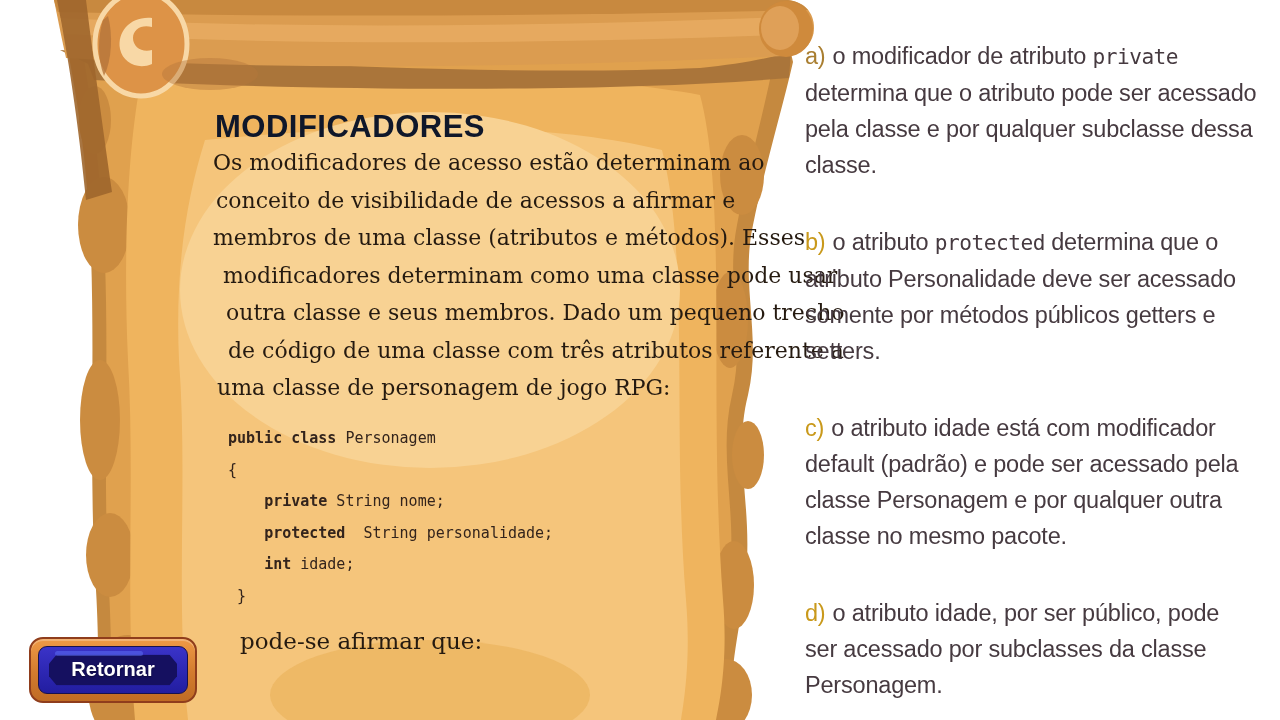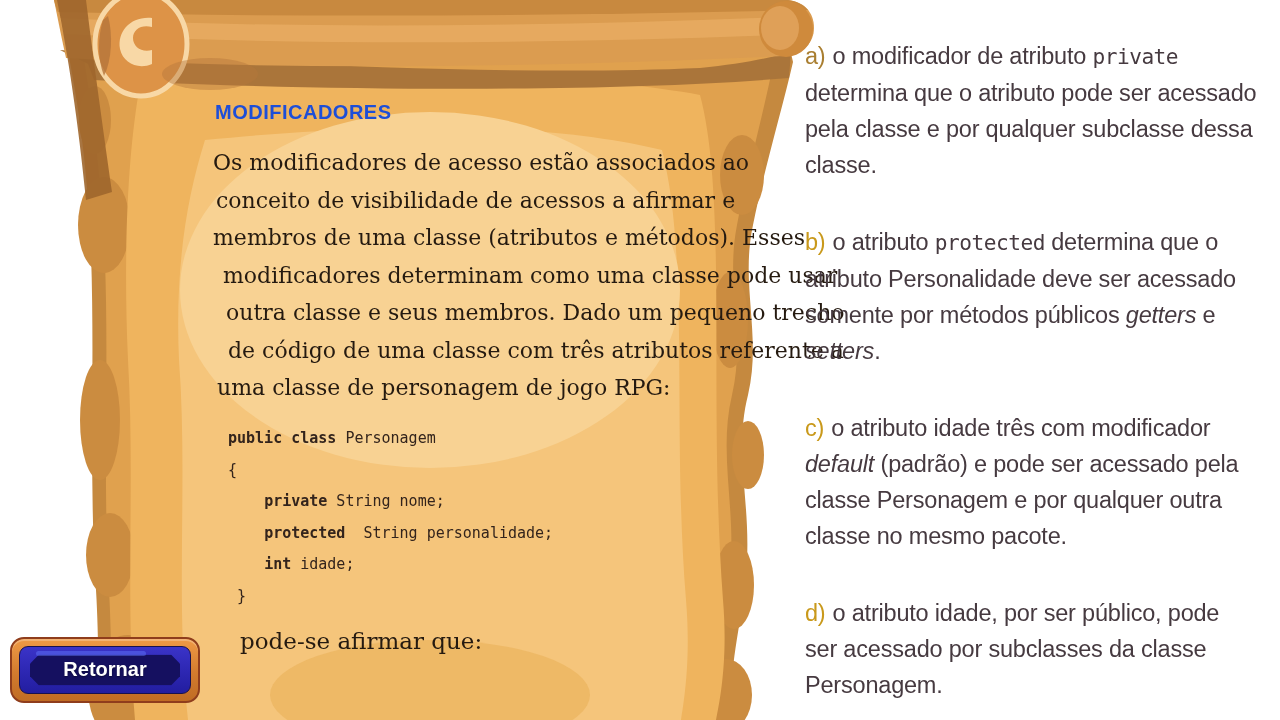--- a/index.html
+++ b/index.html
@@ -1,22 +1,22 @@
 <!DOCTYPE html>
 <html><head>
 <meta charset="utf-8">
 <style>
   html,body{margin:0;padding:0;background:#ffffff;}
   .stage{position:relative;width:1280px;height:720px;overflow:hidden;background:#ffffff;
          font-family:"Liberation Sans",sans-serif;}
   .stage svg{position:absolute;left:0;top:0;}
 
   
-  .title{position:absolute;left:215px;top:88px;font-size:20px;font-weight:bold;
-         color:#1d4ed8;letter-spacing:.5px;font-family:"Liberation Sans",sans-serif;}
+  .title{position:absolute;left:215px;top:88px;font-size:31px;font-weight:bold;
+         color:#0f172a;letter-spacing:.5px;font-family:"Liberation Sans",sans-serif;}
   .paragraph{position:absolute;left:213px;top:144px;color:#251a10;
              font-family:"DejaVu Serif",serif;font-size:22px;line-height:37.5px;}
   .paragraph .pline{white-space:nowrap;}
   .paragraph .pline:nth-child(2){margin-left:3px;}
   .paragraph .pline:nth-child(3){margin-left:0;}
   .paragraph .pline:nth-child(4){margin-left:10px;}
   .paragraph .pline:nth-child(5){margin-left:13px;text-align:center;}
   .paragraph .pline:nth-child(6){margin-left:15px;}
   .paragraph .pline:nth-child(7){margin-left:4px;}
 
@@ -28,24 +28,24 @@
   .footer-line{position:absolute;left:240px;top:628px;color:#251a10;
                font-family:"DejaVu Serif",serif;font-size:23px;}
 
   
   .options{position:absolute;left:805px;top:38px;width:452px;color:#463a40;
            font-size:23.5px;line-height:36px;letter-spacing:-0.2px;}
   .option{margin-bottom:41px;}
   .opt-letter{margin-right:7px;}
   .code-inline{font-family:"DejaVu Sans Mono","Liberation Mono",monospace;
                font-size:0.9em;letter-spacing:-0.5px;}
-  .it{font-style:italic;}
+  .it{}
 
   
-  .btn{position:absolute;left:10px;top:637px;width:190px;height:66px;cursor:pointer;}
+  .btn{position:absolute;left:29px;top:637px;width:168px;height:66px;cursor:pointer;}
   .btn-outer{position:absolute;left:0;top:0;right:0;bottom:0;border-radius:14px;
              background:linear-gradient(180deg,#ef9a46,#d27b2e 55%,#c06c24);
              border:2px solid #8f3d1c;box-shadow:inset 0 2px 0 rgba(255,255,255,.25);}
   .btn-blue{position:absolute;left:9px;top:9px;right:9px;bottom:9px;border-radius:9px;
             background:linear-gradient(180deg,#3a33c8,#221da0);border:1px solid #16114f;}
   .btn-blue::after{content:"";position:absolute;left:16px;right:44px;top:4px;height:5px;
             border-radius:3px;background:rgba(100,125,255,.45);}
   .btn-pill{position:absolute;left:10px;right:10px;top:50%;transform:translateY(-50%);
             height:31px;background:#151060;
             clip-path:polygon(6% 0,94% 0,100% 30%,100% 70%,94% 100%,6% 100%,0 70%,0 30%);}
@@ -93,35 +93,35 @@
       <path fill="#9f662c" opacity="0.9" d="M57,0 C68,55 78,120 86,200 L112,192 C101,115 92,48 86,0 Z"></path>
       <ellipse cx="141" cy="44" rx="46" ry="52" fill="#dd9347" stroke="#f8d8a6" stroke-width="5"></ellipse>
       <path fill="#b5763b" opacity="0.8" d="M103,20 C98,36 97,58 104,76 C112,60 113,34 108,16 Z"></path>
       <path fill="#f8d8a6" d="M152,18 C131,16 117,31 120,49 C123,63 138,70 152,64 L152,50 C142,53 133,47 133,38 C133,29 142,24 152,27 Z"></path>
       <ellipse fill="#b5783c" opacity="0.45" cx="210" cy="74" rx="48" ry="16"></ellipse>
     </g>
   </svg>
 
   <h1 class="title">MODIFICADORES</h1>
   <div class="paragraph">
-      <div class="pline">Os modificadores de acesso estão associados ao</div>
+      <div class="pline">Os modificadores de acesso estão determinam ao</div>
       <div class="pline">conceito de visibilidade de acessos a afirmar e</div>
       <div class="pline">membros de uma classe (atributos e métodos). Esses</div>
       <div class="pline">modificadores determinam como uma classe pode usar</div>
       <div class="pline">outra classe e seus membros. Dado um pequeno trecho</div>
       <div class="pline">de código de uma classe com três atributos referente a</div>
       <div class="pline">uma classe de personagem de jogo RPG:</div>
     </div>
   <div class="code"><div class="code-line"><span class="kw">public class</span><span> Personagem</span></div><div class="code-line"><span>{</span></div><div class="code-line"><span>    </span><span class="kw">private</span><span> String nome;</span></div><div class="code-line"><span>    </span><span class="kw">protected</span><span>  String personalidade;</span></div><div class="code-line"><span>    </span><span class="kw">int</span><span> idade;</span></div><div class="code-line"><span> }</span></div></div>
   <div class="footer-line">pode-se afirmar que:</div>
 
   <div class="options">
       <div class="option"><span class="opt-letter" style="color: rgb(169, 126, 48);">a)</span><span>o modificador de atributo </span><span class="code-inline">private</span><span> determina que o atributo pode ser acessado pela classe e por qualquer subclasse dessa classe.</span></div>
       <div class="option"><span class="opt-letter" style="color: rgb(201, 153, 27);">b)</span><span>o atributo </span><span class="code-inline">protected</span><span> determina que o atributo Personalidade deve ser acessado somente por métodos públicos </span><span class="it">getters</span><span> e </span><span class="it">setters</span><span>.</span></div>
-      <div class="option"><span class="opt-letter" style="color: rgb(201, 153, 27);">c)</span><span>o atributo idade três com modificador </span><span class="it">default</span><span> (padrão) e pode ser acessado pela classe Personagem e por qualquer outra classe no mesmo pacote.</span></div>
+      <div class="option"><span class="opt-letter" style="color: rgb(201, 153, 27);">c)</span><span>o atributo idade está com modificador </span><span class="it">default</span><span> (padrão) e pode ser acessado pela classe Personagem e por qualquer outra classe no mesmo pacote.</span></div>
       <div class="option"><span class="opt-letter" style="color: rgb(201, 153, 27);">d)</span><span>o atributo idade, por ser público, pode ser acessado por subclasses da classe Personagem.</span></div>
     </div>
 
   <div class="btn" role="button">
     <div class="btn-outer"></div>
     <div class="btn-blue">
       <div class="btn-pill"></div>
       <span class="btn-label">Retornar</span>
     </div>
   </div>

